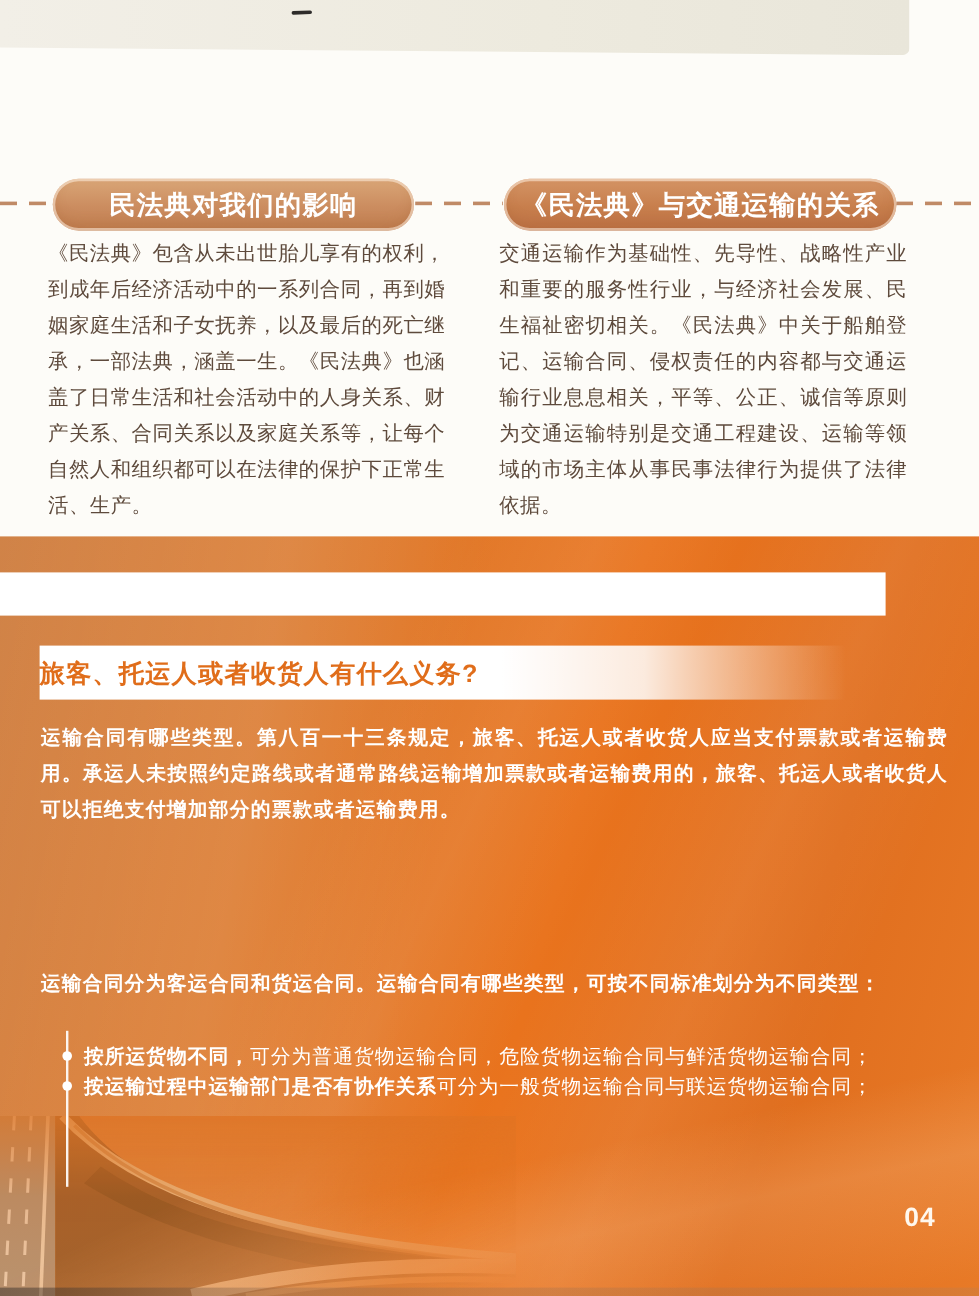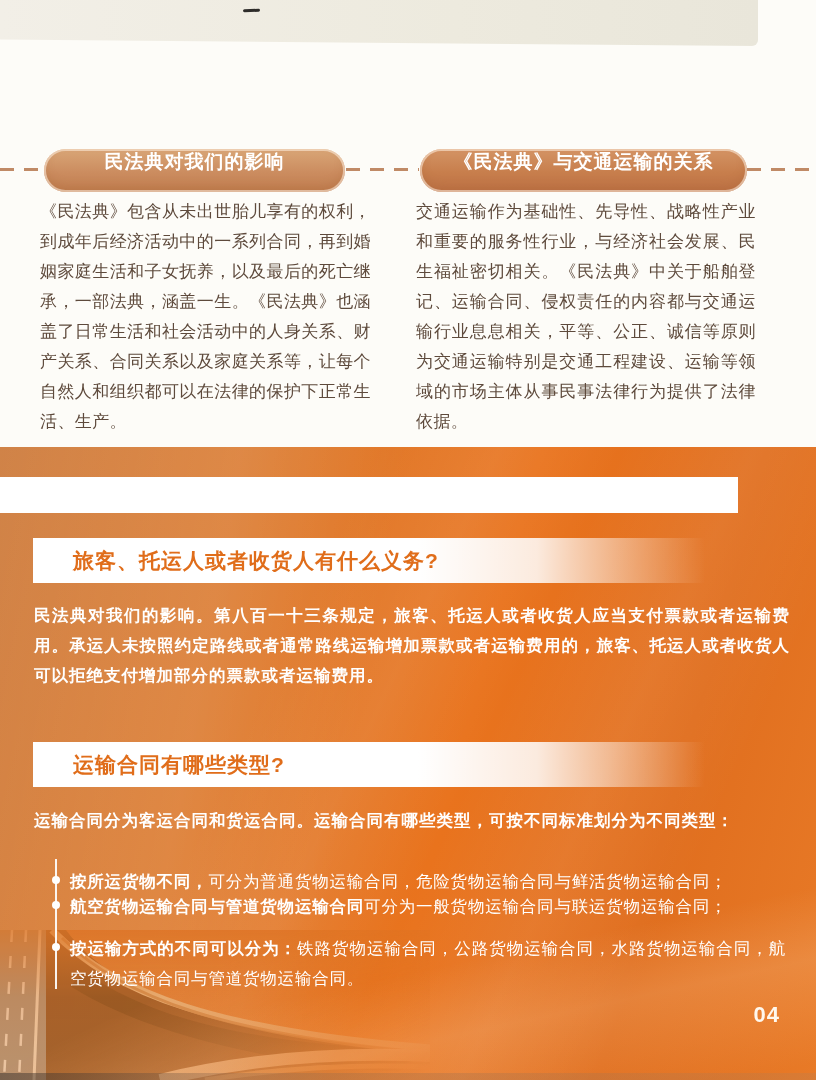--- a/index.html
+++ b/index.html
@@ -21,22 +21,22 @@
   }
   
   .dash{position:absolute;top:168px;height:3px;
     background:repeating-linear-gradient(90deg,#c08a66 0 14px,rgba(0,0,0,0) 14px 24px);}
   .dash-l{left:0;width:45px;}
   .dash-m{left:346px;width:73px;}
   .dash-r{left:747px;width:69px;}
   
   .pill{
     position:absolute;top:149px;height:43px;border-radius:22px;
-    display:flex;justify-content:center;
-    color:#ffffff;font-weight:bold;font-size:19px;letter-spacing:1px;
+    display:flex;align-items:center;justify-content:center;
+    color:#ffffff;font-weight:bold;font-size:22px;letter-spacing:1px;
     box-shadow:inset 0 0 0 2px rgba(255,240,226,0.55), inset 0 -6px 10px rgba(160,90,45,0.25);
   }
   .pill-left{left:44px;width:301px;background:linear-gradient(180deg,#d9a677 0%,#cb8c5f 55%,#c38052 100%);}
   .pill-right{left:420px;width:327px;background:linear-gradient(180deg,#d49465 0%,#c77e4c 55%,#bf7347 100%);}
   
   .col{
     position:absolute;top:197px;color:#5e4a3c;font-size:17px;line-height:30px;
     text-align:justify;word-break:break-all;letter-spacing:0.4px;
   }
   .col-left{left:40px;width:331px;}
@@ -63,21 +63,21 @@
     position:absolute;left:0;top:30px;width:738px;height:36px;background:#ffffff;z-index:3;
   }
   .banner{
     position:absolute;left:33px;height:45px;width:700px;z-index:3;
     background:linear-gradient(90deg,#ffffff 0%,#ffffff 55%,rgba(255,255,255,0.85) 72%,rgba(255,255,255,0) 96%);
     display:flex;align-items:center;
   }
   .banner1{top:91px;}
   .banner2{top:295px;}
   .banner-text{
-    padding-left:40px;color:#e06d1a;font-weight:bold;font-size:21px;letter-spacing:1px;
+    color:#e06d1a;font-weight:bold;font-size:21px;letter-spacing:1px;
   }
   .opara{
     position:absolute;left:34px;width:756px;color:#ffffff;font-size:16.5px;line-height:30px;
     font-weight:bold;letter-spacing:1px;text-align:justify;word-break:break-all;z-index:3;
   }
   .p1{top:153px;}
   .p2{top:358px;font-weight:bold;}
   .vline{
     position:absolute;left:55px;top:412px;width:2px;height:130px;
     background:rgba(255,255,255,0.92);z-index:3;
@@ -136,37 +136,31 @@
   <div class="col col-right">交通运输作为基础性、先导性、战略性产业和重要的服务性行业，与经济社会发展、民生福祉密切相关。《民法典》中关于船舶登记、运输合同、侵权责任的内容都与交通运输行业息息相关，平等、公正、诚信等原则为交通运输特别是交通工程建设、运输等领域的市场主体从事民事法律行为提供了法律依据。</div>
   <div class="col col-left">《民法典》包含从未出世胎儿享有的权利，到成年后经济活动中的一系列合同，再到婚姻家庭生活和子女抚养，以及最后的死亡继承，一部法典，涵盖一生。《民法典》也涵盖了日常生活和社会活动中的人身关系、财产关系、合同关系以及家庭关系等，让每个自然人和组织都可以在法律的保护下正常生活、生产。</div>
 
   <div class="orange">
 
     <div class="white-band"></div>
 
     <div class="banner banner1">
       <span class="banner-text">旅客、托运人或者收货人有什么义务?</span>
     </div>
-    <div class="opara p1">民法典对我们的影响。第八百一十三条规定，旅客、托运人或者收货人应当支付票款或者运输费用。承运人未按照约定路线或者通常路线运输增加票款或者运输费用的，旅客、托运人或者收货人可以拒绝支付增加部分的票款或者运输费用。</div>
+    <div class="opara p1">运输合同有哪些类型。第八百一十三条规定，旅客、托运人或者收货人应当支付票款或者运输费用。承运人未按照约定路线或者通常路线运输增加票款或者运输费用的，旅客、托运人或者收货人可以拒绝支付增加部分的票款或者运输费用。</div>
 
-    <div class="banner banner2">
-      <span class="banner-text">运输合同有哪些类型?</span>
-    </div>
     <div class="opara p2">运输合同分为客运合同和货运合同。运输合同有哪些类型，可按不同标准划分为不同类型：</div>
 
     <div class="vline"></div>
 
     <div class="bullet b1">
       <span class="dot"></span><span class="lead">按所运货物不同，</span><span>可分为普通货物运输合同，危险货物运输合同与鲜活货物运输合同；</span>
     </div>
     <div class="bullet b2">
-      <span class="dot"></span><span class="lead">航空货物运输合同与管道货物运输合同</span><span>可分为一般货物运输合同与联运货物运输合同；</span>
-    </div>
-    <div class="bullet b3">
-      <span class="dot"></span><span class="lead">按运输方式的不同可以分为：</span><span>铁路货物运输合同，公路货物运输合同，水路货物运输合同，航空货物运输合同与管道货物运输合同。</span>
+      <span class="dot"></span><span class="lead">按运输过程中运输部门是否有协作关系</span><span>可分为一般货物运输合同与联运货物运输合同；</span>
     </div>
 
     <div class="road">
       <svg width="430" height="150" viewBox="0 0 430 150">
         <rect x="0" y="0" width="46" height="150" fill="#a39a8d"></rect>
         <line x1="12" y1="0" x2="4" y2="150" stroke="#efe9dd" stroke-width="2.5" stroke-dasharray="12 14"></line>
         <line x1="26" y1="0" x2="19" y2="150" stroke="#efe9dd" stroke-width="2.5" stroke-dasharray="12 14"></line>
         <line x1="40" y1="0" x2="34" y2="150" stroke="#f2ead8" stroke-width="3"></line>
         <path d="M46,0 L66,0 C112,62 212,102 430,120 L430,150 L46,150 Z" fill="#7a4e28" opacity="0.92"></path>
         <path d="M84,42 C164,96 264,112 420,122 L398,142 C262,132 142,102 70,56 Z" fill="#63401d" opacity="0.75"></path>

